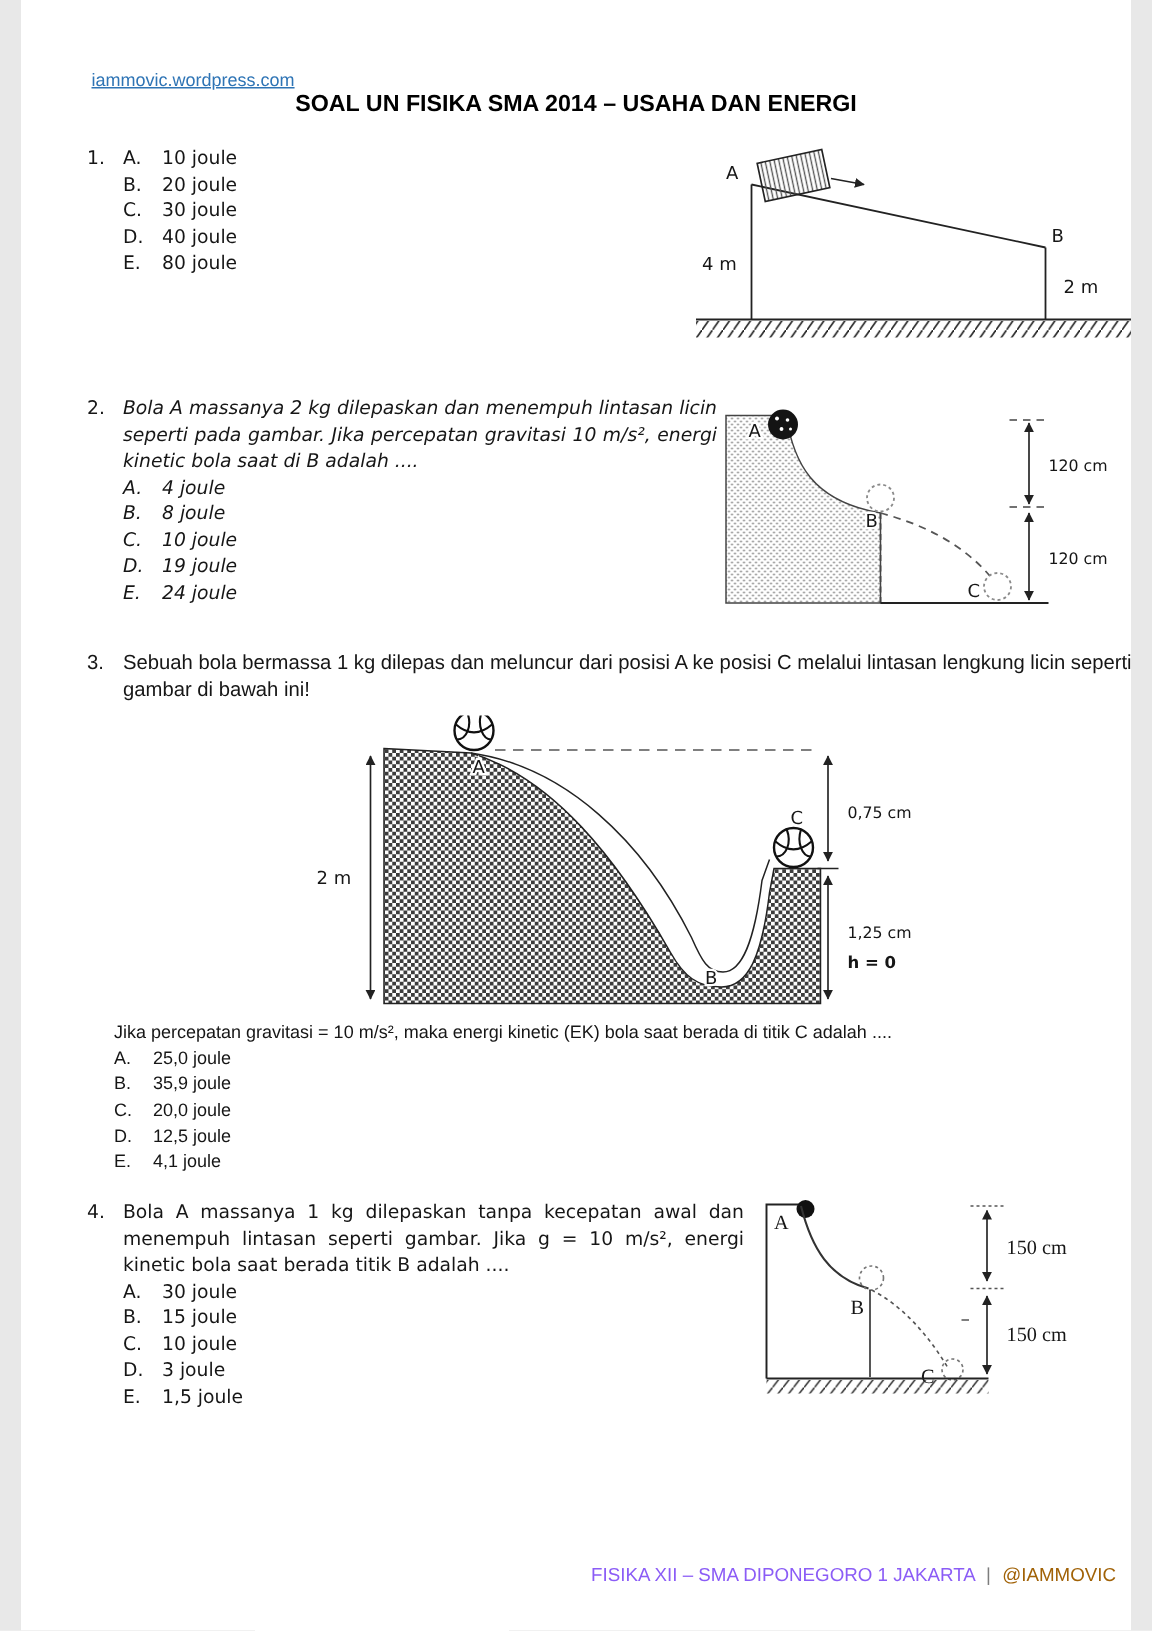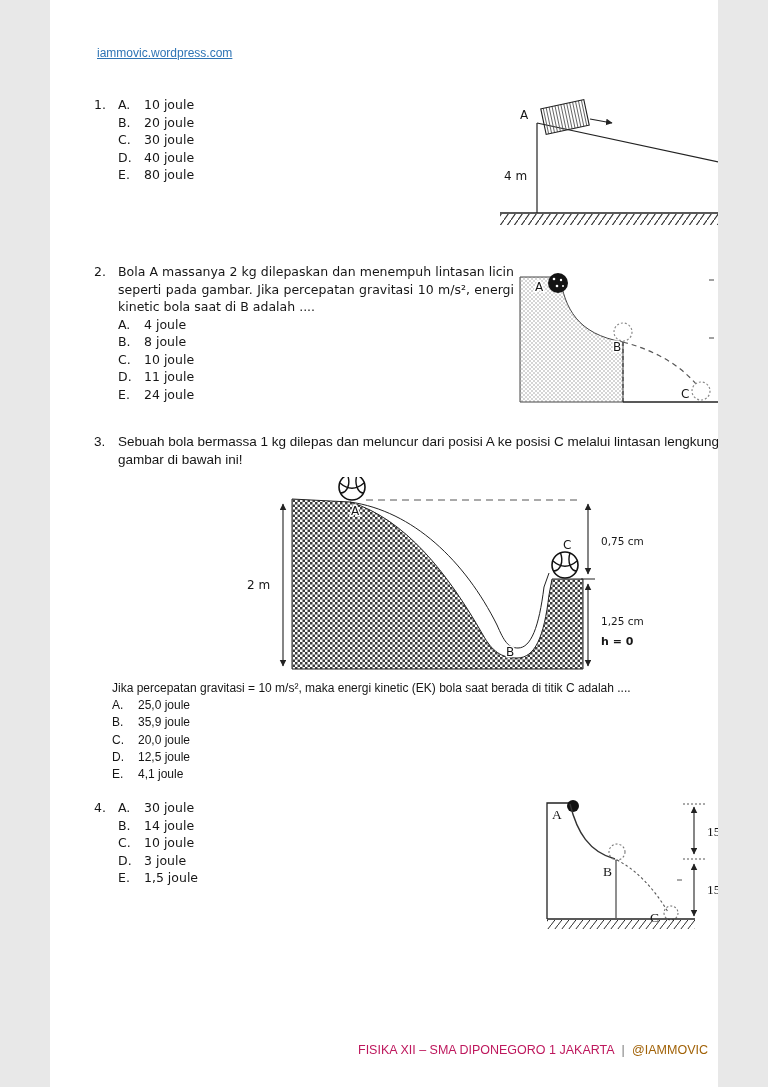--- a/index.html
+++ b/index.html
@@ -1,16 +1,16 @@
 <!DOCTYPE html>
 <html><head>
 <meta charset="utf-8">
 <style>
   html,body{margin:0;padding:0;background:#e8e8e8;}
-  #page{position:relative;width:668px;height:1087px;background:#ffffff;margin:0 auto;overflow:hidden;
+  #page{position:relative;width:740px;height:1087px;background:#ffffff;margin:0 auto;overflow:hidden;
         font-family:"DejaVu Sans",sans-serif;color:#161616;}
   .header-link{position:absolute;left:47px;top:46px;font-size:12px;color:#2e74b5;text-decoration:underline;
         font-family:"Liberation Sans",sans-serif;}
   .title{position:absolute;left:0;top:61px;width:100%;text-align:center;margin:0;
         font-family:"Liberation Sans",sans-serif;font-size:15.5px;font-weight:bold;color:#000;}
   .q{position:absolute;display:flex;font-size:12.5px;line-height:17.5px;}
   .q-num{flex:0 0 24px;width:24px;}
   .q-text{text-align:justify;}
   .opts{margin-top:0;}
   .opt{display:flex;}
@@ -20,30 +20,31 @@
         font-family:"Liberation Sans",sans-serif;font-size:12px;line-height:17.2px;}
   .q3cont .inner{margin-left:24px;}
   .diag{position:absolute;}
   svg text{font-family:"DejaVu Sans",sans-serif;fill:#161616;}
   .t12{font-size:12px;}
   .t11{font-size:10.5px;}
   .serif{font-family:"Liberation Serif",serif;font-size:13.5px;}
   .halo{stroke:#fff;stroke-width:3px;paint-order:stroke;}
   .hb{font-weight:bold;font-size:11px;}
   .footer{position:absolute;top:1043px;right:10px;font-family:"Liberation Sans",sans-serif;font-size:12.5px;}
-  .f-blue{color:#be185d;}
+  .f-blue{color:#8b5cf6;}
   .f-sep{color:#7d7d7d;margin:0 4px;}
   .f-gray{color:#a16207;}
 </style>
 </head>
 <body>
 
 <div id="page">
 
   <a class="header-link" href="#">iammovic.wordpress.com</a>
+  <h1 class="title">SOAL UN FISIKA SMA 2014 – USAHA DAN ENERGI</h1>
 
   <div class="q" style="left:44px;top:96px;width:416px;">
     <div class="q-num">1.</div>
     <div class="q-body" style="flex:1;">
       <div class="opts">
         <div class="opt">
             <span class="ol">A.</span>
             <span>10 joule</span>
           </div>
         <div class="opt">
@@ -88,38 +89,38 @@
     <g transform="rotate(-12 75 27)">
       <rect x="53" y="14" width="44" height="26" fill="url(#p1hatch)" stroke="#222" stroke-width="1.1"></rect>
     </g>
     <line x1="100" y1="29" x2="122" y2="33" stroke="#222" stroke-width="1.1" marker-end="url(#m1)"></line>
     <line x1="10" y1="123" x2="310" y2="123" stroke="#222" stroke-width="1.4"></line>
     <rect x="10" y="124" width="300" height="11" fill="url(#p1ground)"></rect>
   </svg>
 
   <div class="q" style="left:44px;top:263px;width:420px;">
     <div class="q-num">2.</div>
-    <div class="q-body" style="flex:1;">
+    <div class="q-body" style="flex:1;font-style:italic;">
       <div class="q-text">Bola A massanya 2 kg dilepaskan dan menempuh lintasan licin seperti pada gambar. Jika percepatan gravitasi 10 m/s², energi kinetic bola saat di B adalah ....</div>
       <div class="opts">
         <div class="opt">
             <span class="ol">A.</span>
             <span>4 joule</span>
           </div>
         <div class="opt">
             <span class="ol">B.</span>
             <span>8 joule</span>
           </div>
         <div class="opt">
             <span class="ol">C.</span>
             <span>10 joule</span>
           </div>
         <div class="opt">
             <span class="ol">D.</span>
-            <span>11 joule</span>
+            <span>19 joule</span>
           </div>
         <div class="opt">
             <span class="ol">E.</span>
             <span>24 joule</span>
           </div>
       </div>
     </div>
   </div>
 
   <svg class="diag" style="left:463px;top:256px;" width="292" height="160" viewBox="0 0 292 160">
@@ -220,28 +221,29 @@
             <span class="ol">E.</span>
             <span>4,1 joule</span>
           </div>
       </div>
     </div>
   </div>
 
   <div class="q" style="left:44px;top:799px;width:438px;">
     <div class="q-num">4.</div>
     <div class="q-body" style="flex:1;">
+      <div class="q-text">Bola A massanya 1 kg dilepaskan tanpa kecepatan awal dan menempuh lintasan seperti gambar. Jika g = 10 m/s², energi kinetic bola saat berada titik B adalah ....</div>
       <div class="opts">
         <div class="opt">
             <span class="ol">A.</span>
             <span>30 joule</span>
           </div>
         <div class="opt">
             <span class="ol">B.</span>
-            <span>14 joule</span>
+            <span>15 joule</span>
           </div>
         <div class="opt">
             <span class="ol">C.</span>
             <span>10 joule</span>
           </div>
         <div class="opt">
             <span class="ol">D.</span>
             <span>3 joule</span>
           </div>
         <div class="opt">

